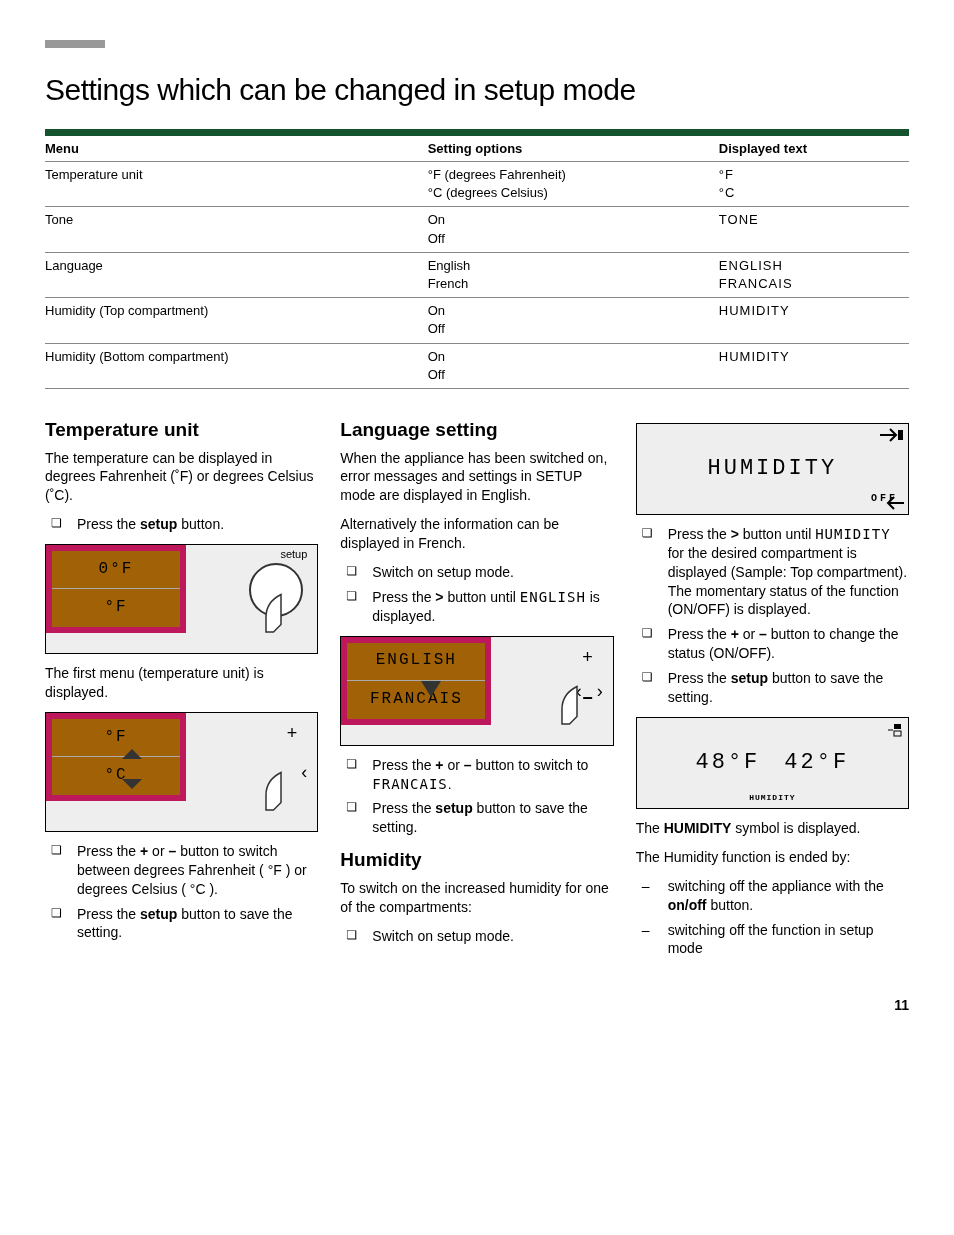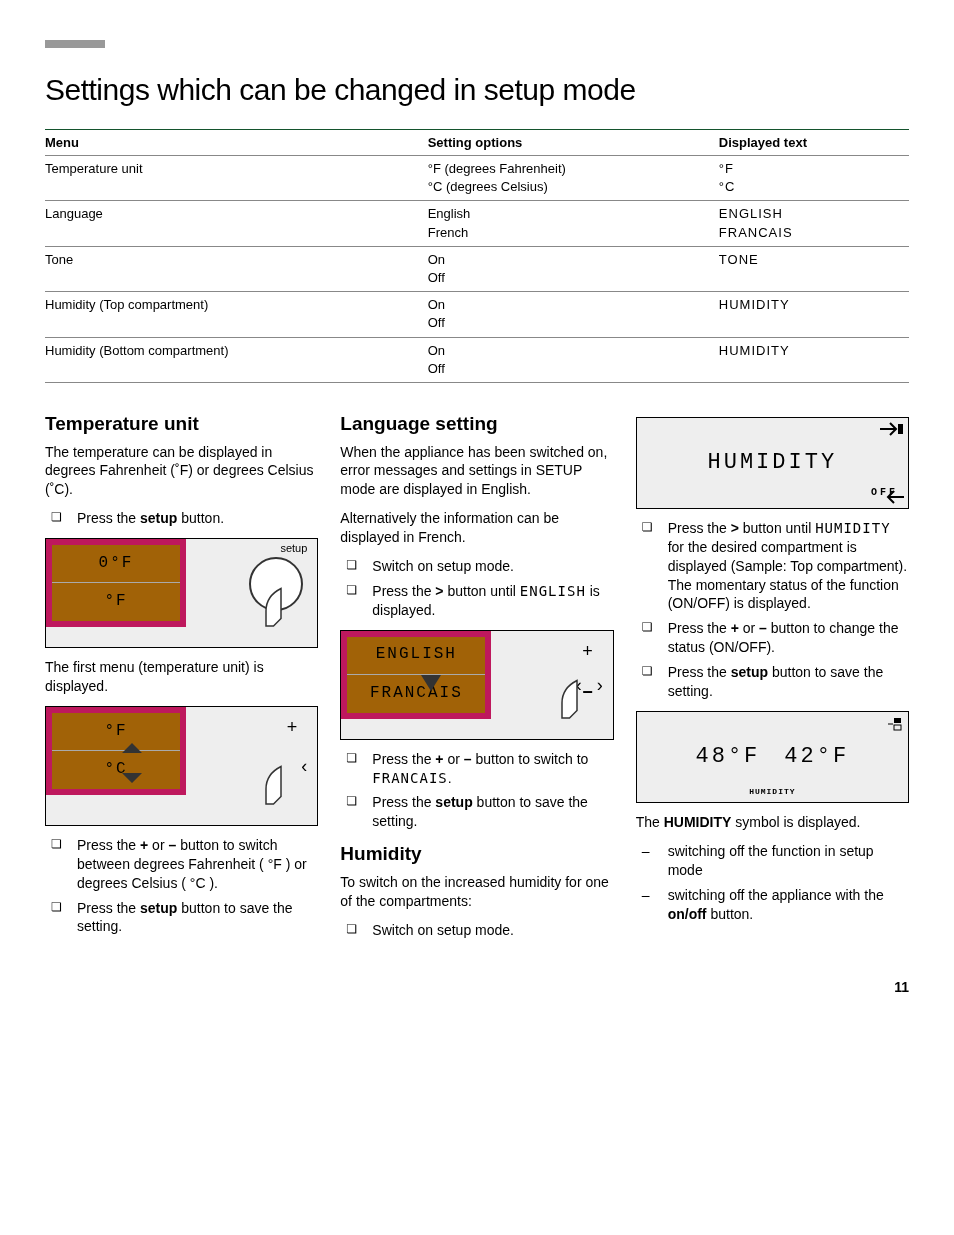--- a/index.html
+++ b/index.html
@@ -29,21 +29,21 @@
     width: 100%;
     border-collapse: collapse;
     margin-bottom: 28px;
   }
   table.settings th {
     text-align: left;
     font-family: "Arial Narrow", Arial, sans-serif;
     font-stretch: condensed;
     font-weight: bold;
     font-size: 13px;
-    border-top: 1px solid #14532d;
+    border-top: 7px solid #14532d;
     border-bottom: 1px solid #888;
     padding: 4px 6px 4px 0;
   }
   table.settings td {
     font-family: "Arial Narrow", Arial, sans-serif;
     font-stretch: condensed;
     font-size: 13px;
     vertical-align: top;
     border-bottom: 1px solid #888;
     padding: 4px 6px 4px 0;
@@ -157,31 +157,31 @@
   </thead>
   <tbody>
     <tr>
       <td>Temperature unit</td>
       <td style="white-space:pre-line">°F (degrees Fahrenheit)
 °C (degrees Celsius)</td>
       <td class="lcd" style="white-space:pre-line">°F
 °C</td>
     </tr>
     <tr>
+      <td>Tone</td>
+      <td style="white-space:pre-line">On
+Off</td>
+      <td class="lcd">TONE</td>
+    </tr>
+    <tr>
       <td>Language</td>
       <td style="white-space:pre-line">English
 French</td>
       <td class="lcd" style="white-space:pre-line">ENGLISH
 FRANCAIS</td>
-    </tr>
-    <tr>
-      <td>Tone</td>
-      <td style="white-space:pre-line">On
-Off</td>
-      <td class="lcd">TONE</td>
     </tr>
     <tr>
       <td>Humidity (Top compartment)</td>
       <td style="white-space:pre-line">On
 Off</td>
       <td class="lcd">HUMIDITY</td>
     </tr>
     <tr>
       <td>Humidity (Bottom compartment)</td>
       <td style="white-space:pre-line">On
@@ -311,22 +311,23 @@
         <svg style="position:absolute; right:6px; top:6px;" width="14" height="14">
             <rect x="6" y="0" width="7" height="5" fill="#000"></rect>
             <rect x="6" y="7" width="7" height="5" fill="none" stroke="#000"></rect>
             <path d="M0 6 L5 6" stroke="#000"></path>
           </svg>
       </div>
     </div>
     <p>
       <span>The </span><span class="b">HUMIDITY</span><span> symbol is displayed.</span>
     </p>
+    <p>The Humidity function is ended by:</p>
     <ul class="dash">
+      <li>
+        <span>switching off the appliance with the </span><span class="b">on/off</span><span> button.</span>
+      </li>
       <li>switching off the function in setup mode</li>
-      <li>
-        <span>switching off the appliance with the </span><span class="b">on/off</span><span> button.</span>
-      </li>
     </ul>
   </div>
 </div>
 
 <div class="pagenum">11</div>
 
 </body></html>

